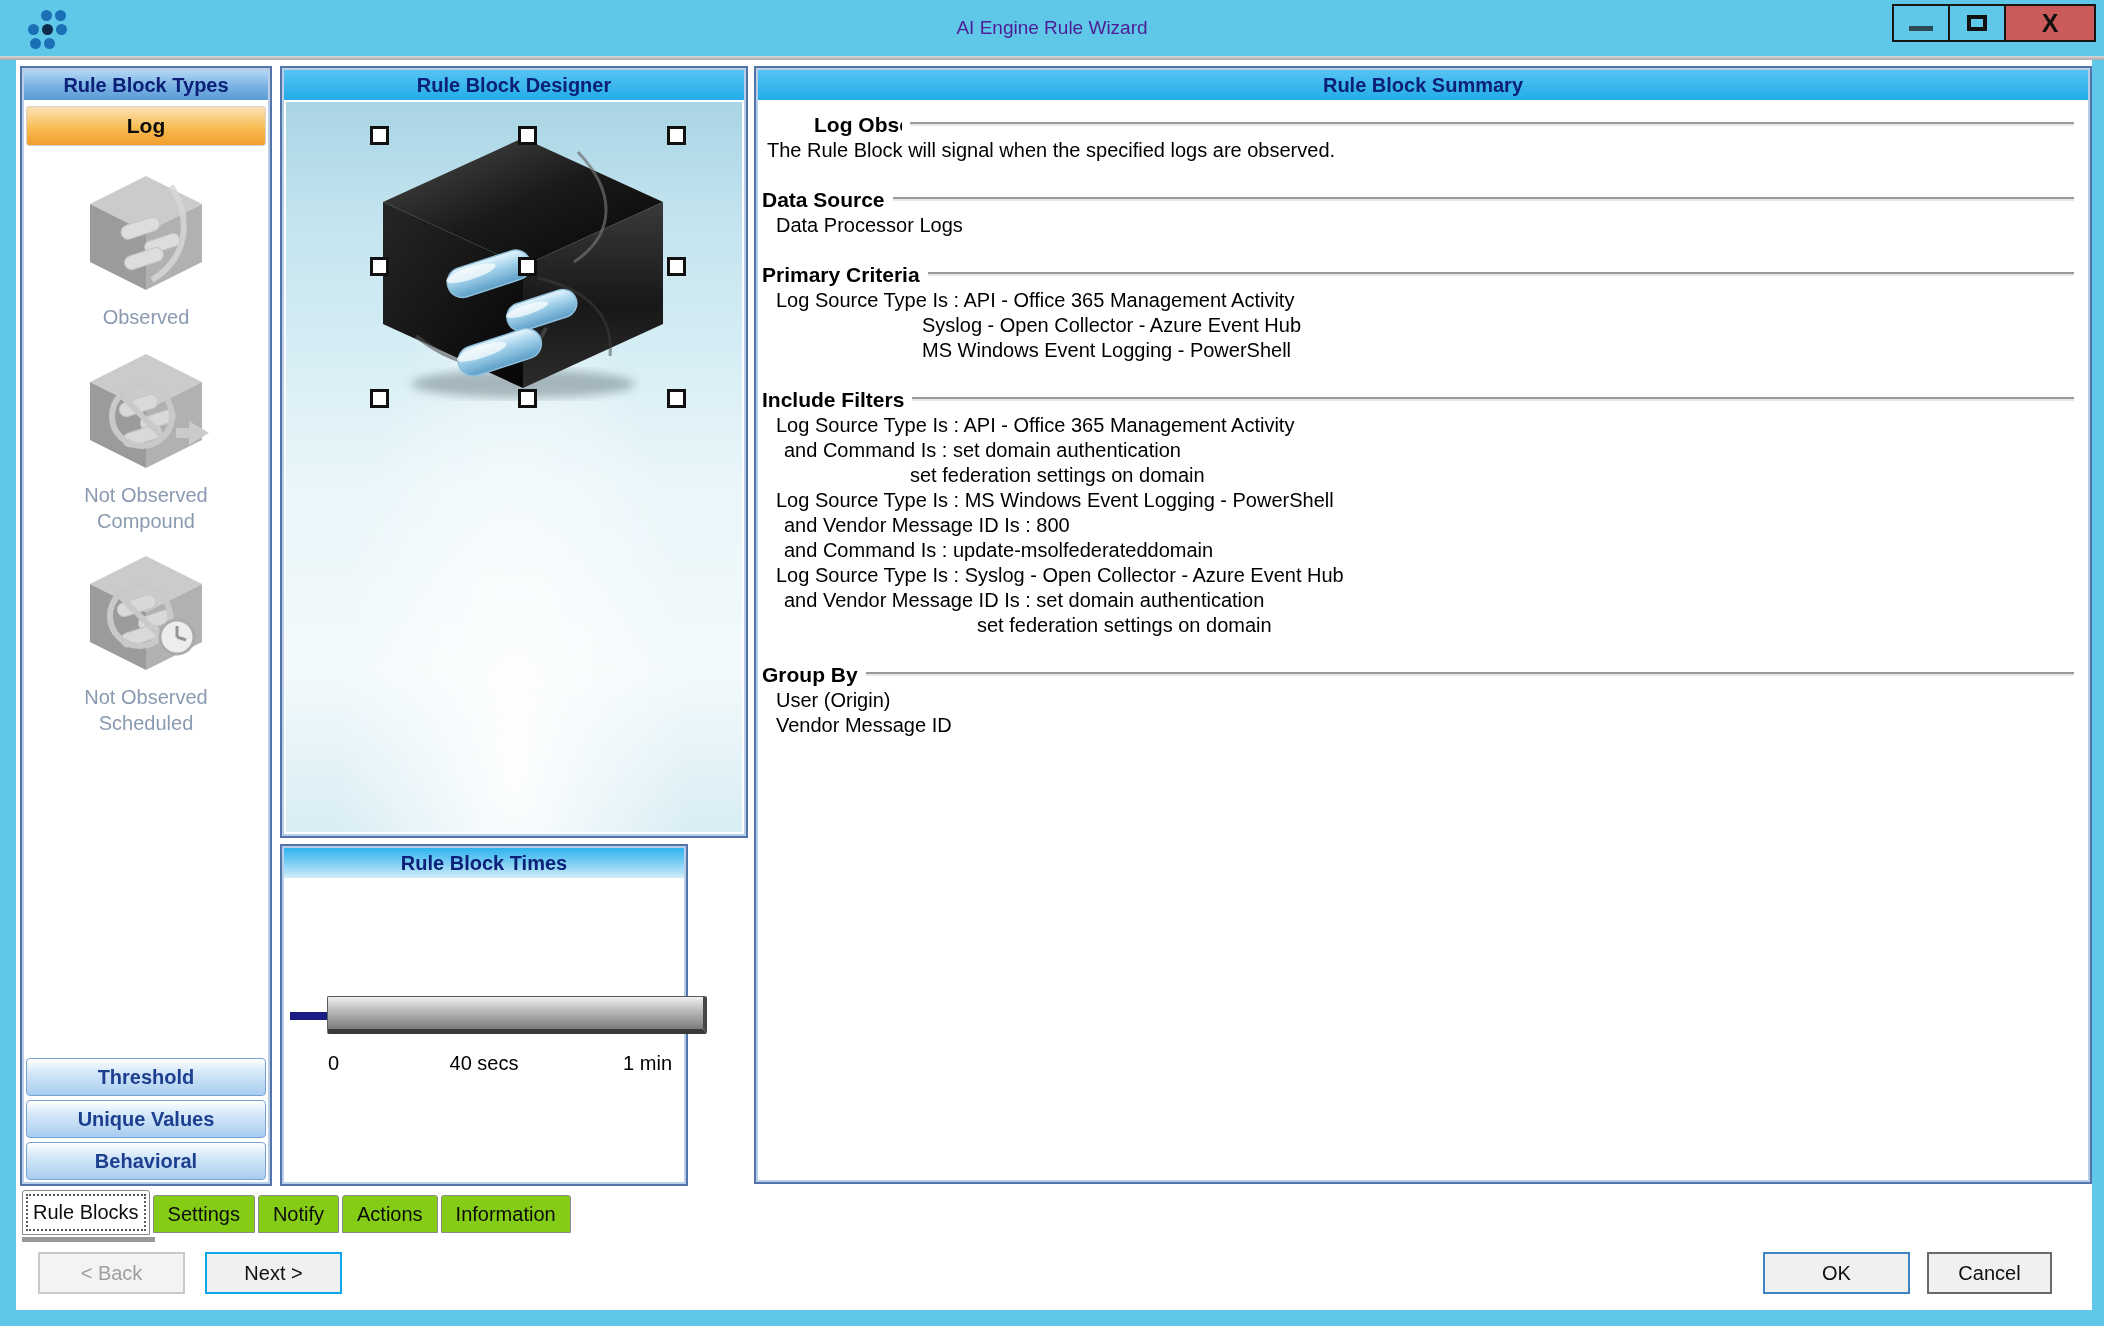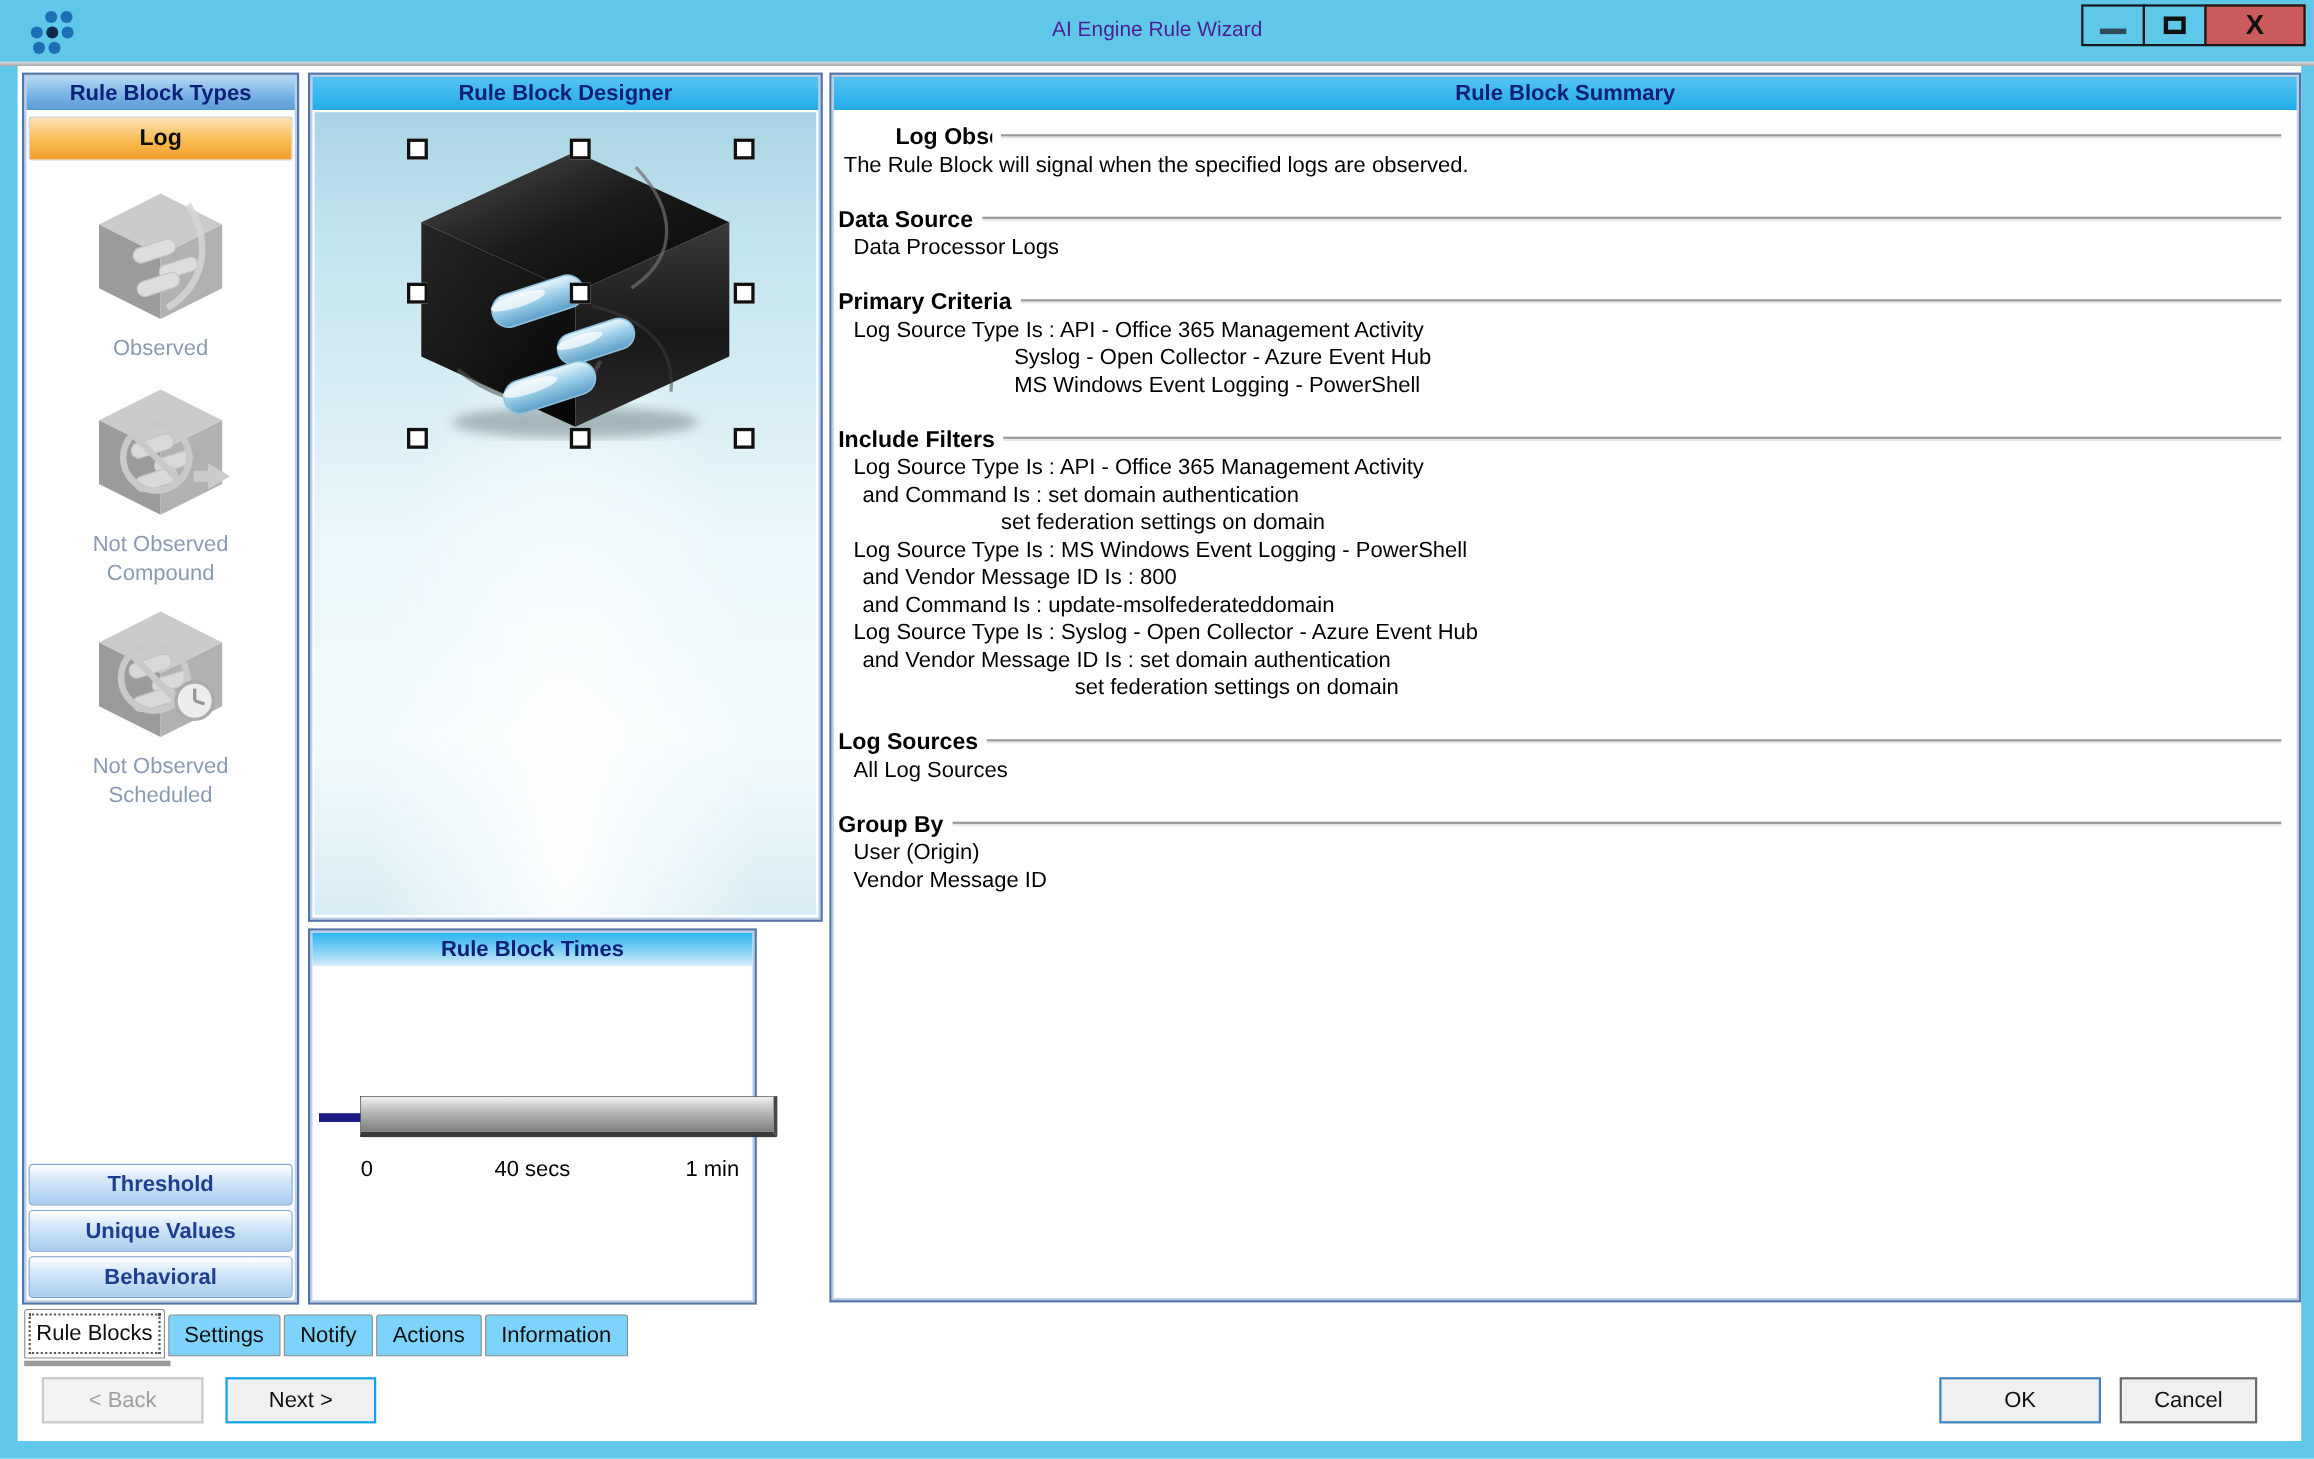--- a/index.html
+++ b/index.html
@@ -75,21 +75,21 @@
   .sec-head { display:flex; align-items:center; margin-top:24px; }
   .summary-body > .sec:first-child .sec-head { margin-top:2px; }
   .sec-head.indented { padding-left:52px; }
   .sec-head-text { font-weight:bold; font-size:21px; white-space:nowrap; line-height:26px; }
   .sec-head-text.trunc { max-width:88px; overflow:hidden; }
   .sec-rule { flex:1; height:2px; background:#9a9a9a; box-shadow:0 2px 0 #e8e8e8;
               margin:0 6px 0 8px; position:relative; top:-2px; }
   .sum-line { font-size:20px; line-height:25px; white-space:nowrap; }
   
   .tabstrip { position:absolute; left:6px; top:1130px; height:52px; display:flex; align-items:flex-start; }
-  .tab { background:#7dd3fc; border:1px solid #8a8a8a; border-radius:3px 3px 0 0;
+  .tab { background:#84cc16; border:1px solid #8a8a8a; border-radius:3px 3px 0 0;
          height:38px; margin-top:5px; margin-right:3px; padding:0 14px; font-size:20px;
          line-height:36px; color:#0d0d0d; cursor:pointer; position:relative; }
   .tab.active { background:#ffffff; height:45px; margin-top:0; line-height:42px; padding:0 10px; }
   .tab.active .focus-dots { position:absolute; inset:3px; border:2px dotted #555; pointer-events:none; }
   .tab.active::after { content:""; position:absolute; left:-1px; right:-6px; bottom:-8px;
                        height:5px; background:#9a9a9a; }
   
   .footer-btn { position:absolute; top:1192px; height:42px; background:#f0f0f0;
                 font-size:20px; color:#101010; cursor:pointer; }
   #btnBack   { left:22px;  width:147px; border:2px solid #c9c9c9; color:#9f9f9f; background:#f3f3f3; }
@@ -309,29 +309,20 @@
             <div class="sum-line" style="padding-left: 148px;">set federation settings on domain</div>
             <div class="sum-line" style="padding-left: 14px;">Log Source Type Is : MS Windows Event Logging - PowerShell</div>
             <div class="sum-line" style="padding-left: 22px;">and Vendor Message ID Is : 800</div>
             <div class="sum-line" style="padding-left: 22px;">and Command Is : update-msolfederateddomain</div>
             <div class="sum-line" style="padding-left: 14px;">Log Source Type Is : Syslog - Open Collector - Azure Event Hub</div>
             <div class="sum-line" style="padding-left: 22px;">and Vendor Message ID Is : set domain authentication</div>
             <div class="sum-line" style="padding-left: 215px;">set federation settings on domain</div>
           </div>
   </div>
 
-  <div class="sec">
-    <div class="sec-head">
-      <span class="sec-head-text">Log Sources</span>
-      <span class="sec-rule"></span>
-    </div>
-    <div class="sec-lines">
-            <div class="sum-line" style="padding-left: 14px;">All Log Sources</div>
-          </div>
-  </div>
 
   <div class="sec">
     <div class="sec-head">
       <span class="sec-head-text">Group By</span>
       <span class="sec-rule"></span>
     </div>
     <div class="sec-lines">
             <div class="sum-line" style="padding-left: 14px;">User (Origin)</div>
             <div class="sum-line" style="padding-left: 14px;">Vendor Message ID</div>
           </div>

